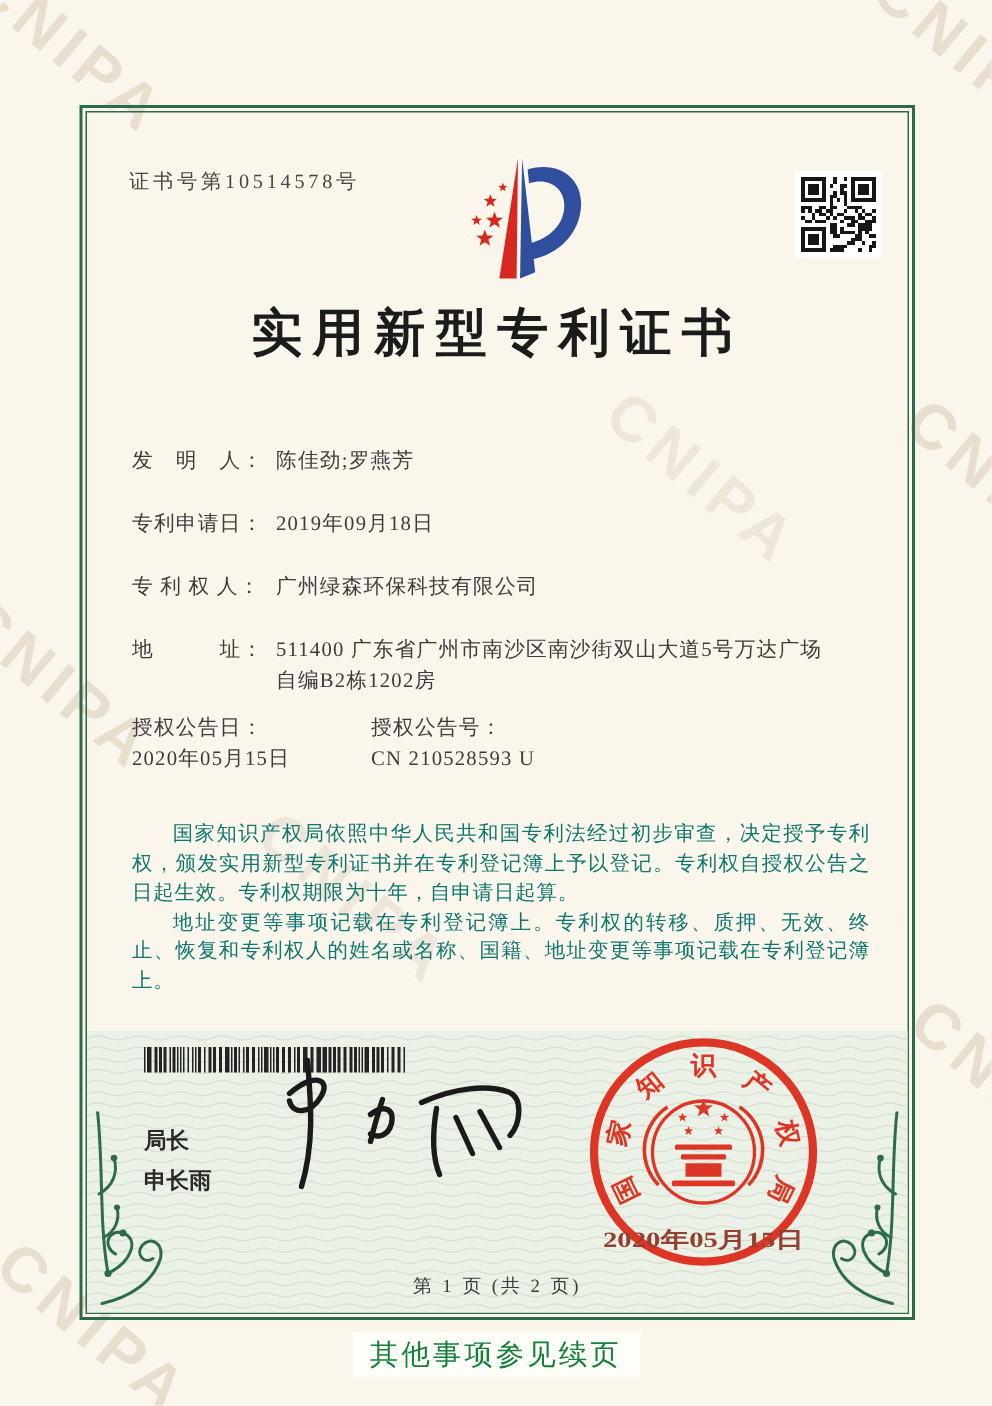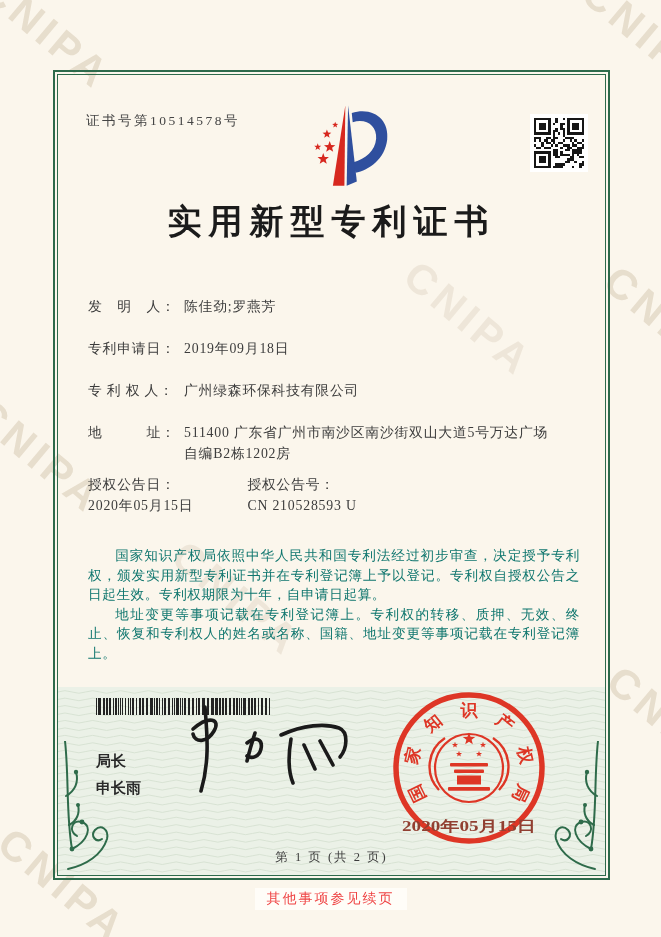--- a/index.html
+++ b/index.html
@@ -53,21 +53,21 @@
   .seal{position:absolute;left:330px;top:2px;width:162px;height:162px;opacity:0.94;}
   .pageinfo{position:absolute;left:0;right:0;top:162px;text-align:center;font-size:12.5px;letter-spacing:2px;color:#3c3c3c;}
   .flourish{position:absolute;bottom:2px;width:54px;height:132px;}
   .flourish.left{left:2px;}
   .flourish.right{right:2px;transform:scaleX(-1);}
   .footer-note{
     position:absolute;left:0;right:0;top:888px;text-align:center;z-index:2;
   }
   .footer-note span{
     display:inline-block;background:#fffdf8;padding:2px 12px;
-    font-size:14px;letter-spacing:2px;color:#ef4444;
+    font-size:19px;letter-spacing:2px;color:#15803d;
   }
 </style>
 </head>
 <body>
 
 <span class="wm" style="left:-30px;top:8px;">CNIPA</span>
 <span class="wm" style="left:570px;top:12px;">CNIPA</span>
 <span class="wm" style="left:-38px;top:432px;">CNIPA</span>
 <span class="wm" style="left:592px;top:300px;">CNIPA</span>
 <span class="wm" style="left:-14px;top:862px;">CNIPA</span>

